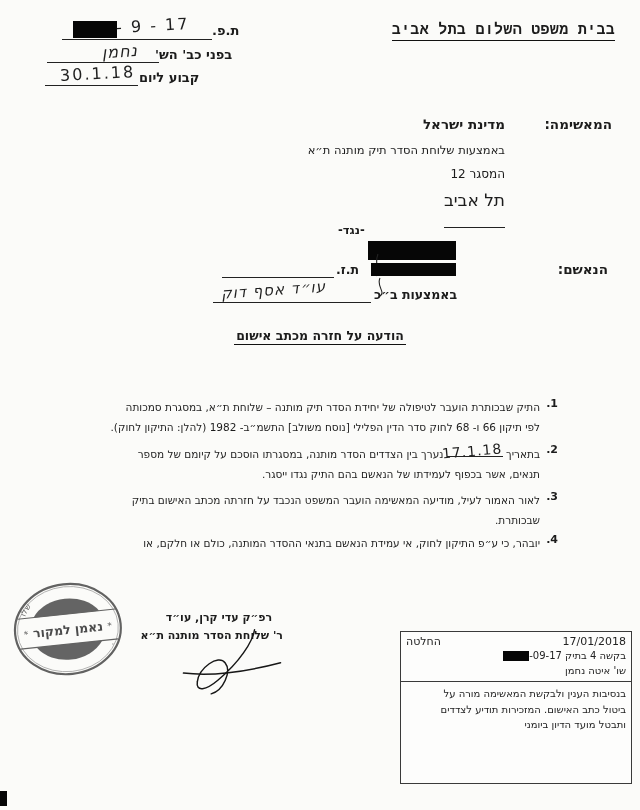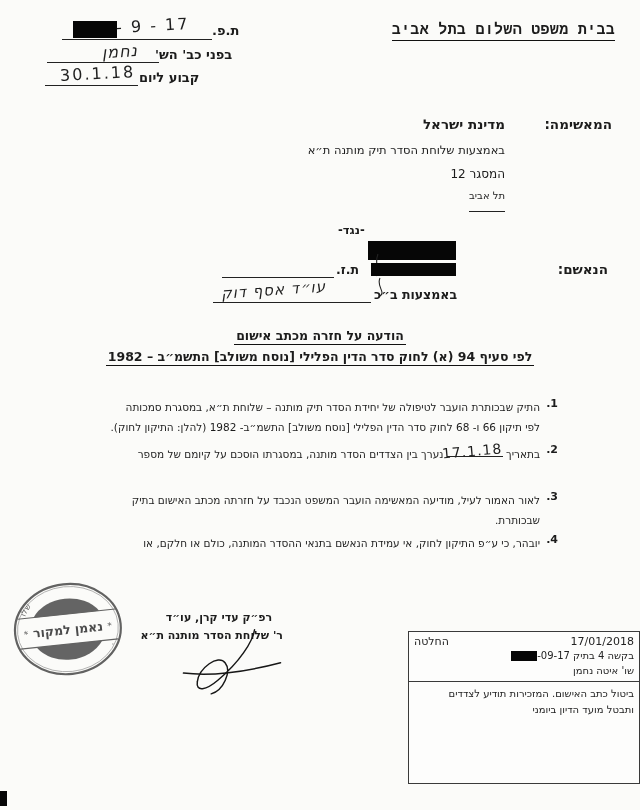--- a/index.html
+++ b/index.html
@@ -18,21 +18,21 @@
   .title-line span{border-bottom:1.5px solid #111;padding:0 2px 1px;}
   .item{position:absolute;right:82px;width:476px;font-size:10.5px;}
   .item .num{position:absolute;right:0;top:0;font-weight:bold;font-size:11px;}
   .item .itext{margin-right:18px;text-align:right;}
   .item .line{line-height:20px;white-space:nowrap;}
   .fillin{display:inline-block;width:56px;border-bottom:1.5px solid #222;text-align:center;
           vertical-align:baseline;height:13px;}
   .fillin .hw{display:inline-block;font-size:14px;transform:rotate(-5deg) translateY(-2px);letter-spacing:1px;}
   .sig-line{position:absolute;font-size:11px;font-weight:bold;white-space:nowrap;text-align:center;}
   .decision{position:absolute;left:400px;top:631px;width:230px;height:151px;
-            border:1.3px solid #3a3a3a;font-size:10px;color:#222;background:#fdfdfc;margin-left:8px;}
+            border:1.3px solid #3a3a3a;font-size:10px;color:#222;background:#fdfdfc;}
   .decision .dline{white-space:nowrap;}
   .ltr{direction:ltr;unicode-bidi:isolate;}
 </style>
 </head>
 <body>
 
 <div class="paper">
 
   <div class="abs lbl" style="right:25px;top:20px;font-size:15px;letter-spacing:.3px;">
     <span class="u">בבית משפט השלום בתל אביב</span>
@@ -48,62 +48,60 @@
   <div class="fillline" style="left:47px;top:62px;width:112px;"></div>
 
   <div class="abs lbl" style="left:139px;top:70px;">קבוע ליום</div>
   <div class="abs hw hw-num ltr" style="left:60px;top:64px;">30.1.18</div>
   <div class="fillline" style="left:45px;top:85px;width:93px;"></div>
 
   <div class="abs lbl" style="right:28px;top:116px;font-size:13.5px;">המאשימה:</div>
   <div class="abs lbl" style="right:135px;top:116px;font-size:13.5px;">מדינת ישראל</div>
   <div class="abs" style="right:135px;top:143px;font-size:11.5px;white-space:nowrap;">באמצעות שלוחת הסדר תיק מותנה ת״א</div>
   <div class="abs" style="right:135px;top:167px;font-size:12px;">המסגר 12</div>
-  <div class="abs" style="right:135px;top:190px;font-size:10px;border-bottom:1px solid #222;padding-bottom:10px;">תל אביב</div>
+  <div class="abs" style="right:135px;top:190px;font-size:17px;border-bottom:1px solid #222;padding-bottom:17px;">תל אביב</div>
 
   <div class="abs b" style="left:338px;top:223px;font-size:11.5px;">-נגד-</div>
 
   <div class="redact" style="left:368px;top:241px;width:88px;height:19px;"></div>
   <svg class="abs" style="left:360px;top:252px;" width="50" height="45" viewBox="0 0 50 45">
     <path d="M18 2 C 14 12, 20 16, 16 24 M20 26 C 16 34, 26 40, 20 44" stroke="#222" stroke-width="1.1" fill="none"></path>
   </svg>
   <div class="abs lbl" style="right:32px;top:261px;font-size:13.5px;">הנאשם:</div>
   <div class="redact" style="left:371px;top:263px;width:85px;height:13px;"></div>
   <div class="abs lbl" style="left:336px;top:262px;font-size:12.5px;">ת.ז.</div>
   <div class="fillline" style="left:222px;top:277px;width:112px;"></div>
 
   <div class="abs lbl" style="left:374px;top:287px;font-size:12.5px;">באמצעות ב״כ</div>
   <div class="abs hw hw-cursive" style="left:222px;top:281px;">עו״ד אסף דוק</div>
   <div class="fillline" style="left:213px;top:302px;width:158px;"></div>
 
   <div class="abs" style="left:60px;right:60px;top:328px;">
     <div class="title-line">
       <span>הודעה על חזרה מכתב אישום</span>
     </div>
-    <div class="title-line">
-      <span>לפי סעיף 94 (א) לחוק סדר הדין הפלילי [נוסח משולב] התשמ״ב – 1982</span>
-    </div>
   </div>
 
   <div class="item" style="top:397px;">
     <span class="num">1.</span>
     <div class="itext">
       <div class="line">התיק שבכותרת הועבר לטיפולה של יחידת הסדר תיק מותנה – שלוחת ת״א, במסגרת סמכותה</div>
       <div class="line">לפי תיקון 66 ו- 68 לחוק סדר הדין הפלילי [נוסח משולב] התשמ״ב- 1982 (להלן: התיקון לחוק).</div>
     </div>
   </div>
 
   <div class="item" style="top:443px;">
     <span class="num">2.</span>
     <div class="itext">
       <div class="line">
         <span>בתאריך</span>
         <span class="fillin"><span class="hw ltr">17.1.18</span></span>
         <span>נערך בין הצדדים הסדר מותנה, במסגרתו הוסכם על קיומם של מספר</span>
       </div>
+      <div class="line">תנאים, אשר בכפוף לעמידתו של הנאשם בהם התיק נגדו ייסגר.</div>
     </div>
   </div>
 
   <div class="item" style="top:490px;">
     <span class="num">3.</span>
     <div class="itext">
       <div class="line">לאור האמור לעיל, מודיעה המאשימה הועבר המשפט הנכבד על חזרתה מכתב האישום בתיק</div>
       <div class="line">שבכותרת.</div>
     </div>
   </div>
@@ -151,20 +149,21 @@
   <div class="decision">
     <div class="abs dline" style="left:5px;top:3px;font-size:11px;">החלטה</div>
     <div class="abs dline ltr" style="right:5px;top:3px;font-size:11px;">17/01/2018</div>
     <div class="abs dline" style="right:5px;top:18px;">
       <span>בקשה 4 בתיק</span>
       <span class="ltr"><span style="display:inline-block;width:26px;height:10px;background:#060606;vertical-align:middle;"></span><span>-09-17</span></span>
     </div>
     <div class="abs dline" style="right:5px;top:33px;">שו' איטה נחמן</div>
     <div class="abs" style="left:0;right:0;top:49px;border-top:1.3px solid #3a3a3a;"></div>
     <div class="abs" style="right:5px;left:4px;top:54px;text-align:right;line-height:15.5px;">
+      <div class="dline">בנסיבות הענין ולבקשת המאשימה מורה על</div>
       <div class="dline">ביטול כתב האישום. המזכירות תודיע לצדדים</div>
       <div class="dline">ותבטל מועד הדיון ביומני</div>
     </div>
   </div>
 
   <div class="redact" style="left:-1px;top:791px;width:8px;height:15px;"></div>
 
 </div>
 
 </body></html>

